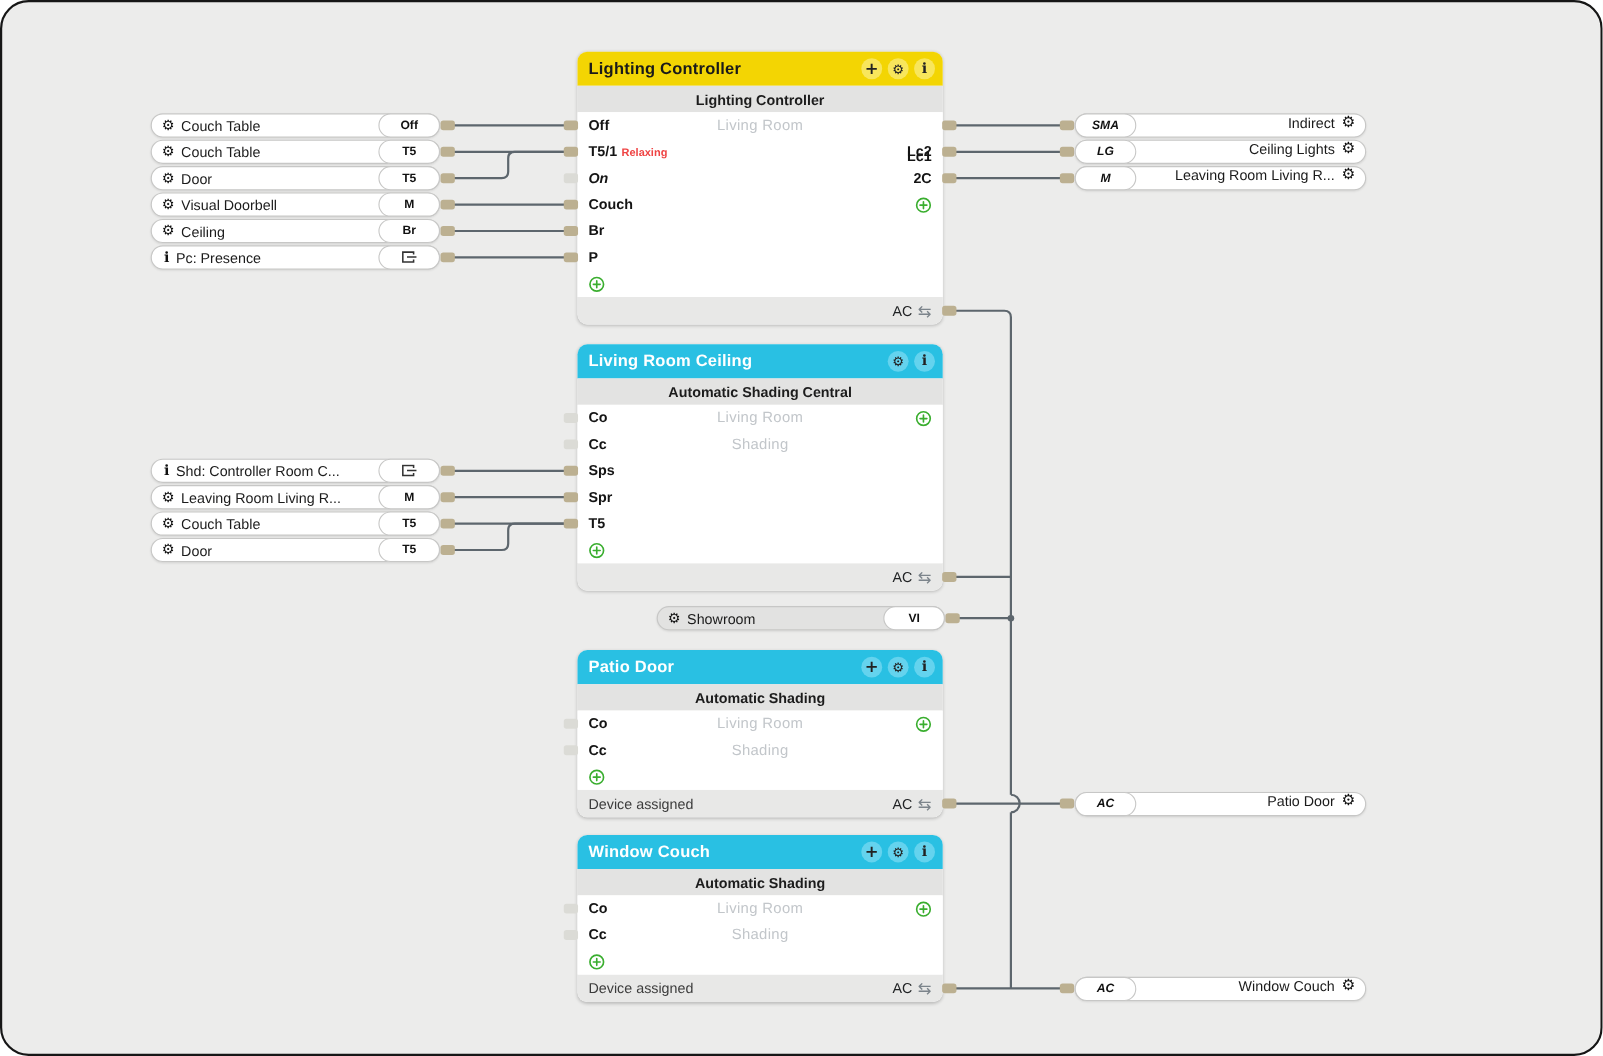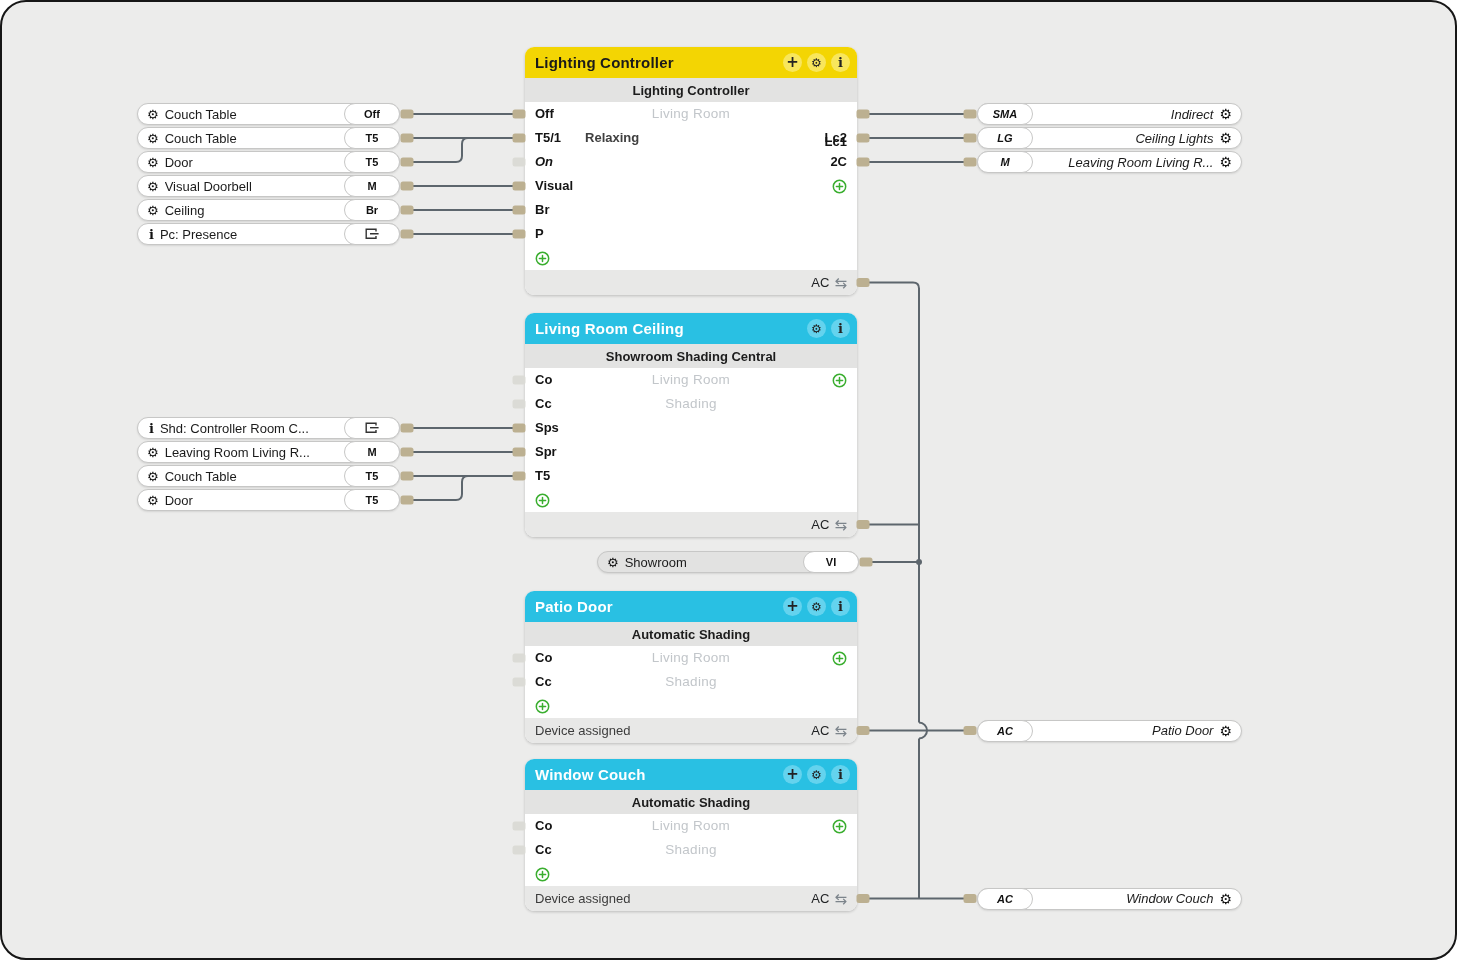--- a/index.html
+++ b/index.html
@@ -16,43 +16,43 @@
   .hbtn{width:19px;height:19px;border-radius:50%;margin-left:5px;display:flex;align-items:center;
         justify-content:center;color:#222;cursor:pointer;font-family:"DejaVu Sans",sans-serif;
         font-size:12px;line-height:1;}
   .hbtn.plus{font-size:15px;font-weight:bold;}
   .hbtn.info{font-family:"DejaVu Serif",serif;font-weight:bold;font-size:13px;}
   .blk-sub{height:24px;background:#e3e3e2;display:flex;align-items:center;justify-content:center;
            font-size:13px;font-weight:bold;color:#1c1c1c;}
   .blk-body{position:relative;background:#fff;}
   .row{position:absolute;height:24px;line-height:24px;white-space:nowrap;}
   .in-label{left:10px;font-size:13px;font-weight:bold;color:#141414;}
-  .in-value{margin-left:24px;font-size:13px;font-weight:bold;color:#404040;}
+  .in-value{margin-left:4px;font-size:10px;font-weight:bold;color:#ef4444;}
   .out-label{right:10px;font-size:13px;font-weight:bold;color:#141414;}
   .center-label{position:absolute;width:100%;text-align:center;font-size:13.5px;color:#c2c6ca;
                 line-height:24px;letter-spacing:.3px;}
   .plus-btn{position:absolute;width:15px;height:15px;cursor:pointer;}
   .blk-footer{height:25px;background:#e8e8e7;border-radius:0 0 9px 9px;display:flex;
               align-items:center;padding:0 10px;font-size:13px;color:#3c3c3c;}
   .f-left{flex:1;}
   .f-ac{color:#212325;}
   .f-swap{color:#7c848b;font-size:15px;margin-left:5px;font-family:"DejaVu Sans",sans-serif;}
   .pill{position:absolute;z-index:4;height:22px;background:#fff;border:1px solid #c7c7c6;
         border-radius:12px;box-sizing:border-box;display:flex;align-items:center;
         font-size:13px;color:#1b1b1b;box-shadow:0 1px 2px rgba(0,0,0,.10);}
   .pill.gray{background:#e2e2e1;}
   .picon{margin:0 6px 0 9px;color:#111;font-family:"DejaVu Sans",sans-serif;font-size:13px;line-height:1;}
   .picon.info{font-family:"DejaVu Serif",serif;font-weight:bold;font-size:13px;margin-left:11px;}
   .pill-label{white-space:nowrap;overflow:hidden;flex:1;padding-right:58px;}
   .ptag{position:absolute;top:-1px;bottom:-1px;width:56px;background:#fff;border:1px solid #c7c7c6;
         border-radius:12px;box-sizing:border-box;display:flex;align-items:center;justify-content:center;
         font-size:11px;font-weight:bold;color:#111;}
   .ptag.r{right:-1px;} .ptag.l{left:-1px;font-style:italic;}
-  .rwrap{position:absolute;left:62px;right:9px;top:0;bottom:0;display:flex;align-items:center;
-         justify-content:flex-end;white-space:nowrap;font-style:italic;}
+  .rwrap{position:absolute;left:62px;right:9px;top:0;bottom:0;display:flex;align-items:flex-start;
+         justify-content:flex-end;white-space:nowrap;}
   .pgear{margin-left:6px;color:#111;font-family:"DejaVu Sans",sans-serif;font-size:14px;line-height:1;cursor:pointer;}
 </style>
 </head>
 <body>
 
 <div id="cv">
     <svg width="1457" height="960" id="wireL" class="layer">
       <path d="M403,112L519,112" fill="none" stroke="#5d666d" stroke-width="2"></path>
       <path d="M403,136L519,136" fill="none" stroke="#5d666d" stroke-width="2"></path>
       <path d="M403,160L454,160Q460,160 460,154L460,142Q460,136 466,136L519,136" fill="none" stroke="#5d666d" stroke-width="2"></path>
@@ -83,21 +83,21 @@
         <div class="hbtn info" style="background: rgb(248, 230, 92);">i</div>
       </div>
       <div class="blk-sub">
         <span>Lighting Controller</span>
       </div>
       <div class="blk-body" style="height: 168px;">
         <span class="center-label" style="top: 0px;">Living Room</span>
         <div class="row in-label" style="top: 0px;">Off</div>
         <div class="row in-label" style="top: 24px;">T5/1<span class="in-value">Relaxing</span></div>
         <div class="row in-label" style="top: 48px; font-style: italic;">On</div>
-        <div class="row in-label" style="top: 72px;">Visual</div>
+        <div class="row in-label" style="top: 72px;">Couch</div>
         <div class="row in-label" style="top: 96px;">Br</div>
         <div class="row in-label" style="top: 120px;">P</div>
         <div class="plus-btn" style="left: 10px; top: 148.5px;"><svg width="15" height="15" viewBox="0 0 15 15">
             <circle cx="7.5" cy="7.5" r="6.2" fill="#fff" stroke="#3aae2f" stroke-width="1.5"></circle>
             <path d="M7.5,4.4 V10.6 M4.4,7.5 H10.6" stroke="#3aae2f" stroke-width="1.5" stroke-linecap="round" fill="none"></path>
           </svg></div>
         <div class="row out-label" style="top: 12px; margin-top: 16px;">Lc1</div>
         <div class="row out-label" style="top: 24px;">Lc2</div>
         <div class="row out-label" style="top: 48px;">2C</div>
         <div class="plus-btn" style="right: 10px; top: 76.5px;"><svg width="15" height="15" viewBox="0 0 15 15">
@@ -111,21 +111,21 @@
         <span class="f-swap">⇆</span>
       </div>
     </div>
     <div class="block" style="left: 523px; top: 311px; width: 332px;">
       <div class="blk-header" style="background: rgb(41, 192, 227);">
         <span class="blk-title" style="color: rgb(255, 255, 255);">Living Room Ceiling</span>
         <div class="hbtn gear" style="background: rgb(100, 211, 238);">⚙</div>
         <div class="hbtn info" style="background: rgb(100, 211, 238);">i</div>
       </div>
       <div class="blk-sub">
-        <span>Showroom Shading Central</span>
+        <span>Automatic Shading Central</span>
       </div>
       <div class="blk-body" style="height: 144px;">
         <span class="center-label" style="top: 0px;">Living Room</span>
         <span class="center-label" style="top: 24px;">Shading</span>
         <div class="row in-label" style="top: 0px;">Co</div>
         <div class="row in-label" style="top: 24px;">Cc</div>
         <div class="row in-label" style="top: 48px;">Sps</div>
         <div class="row in-label" style="top: 72px;">Spr</div>
         <div class="row in-label" style="top: 96px;">T5</div>
         <div class="plus-btn" style="left: 10px; top: 124.5px;"><svg width="15" height="15" viewBox="0 0 15 15">

